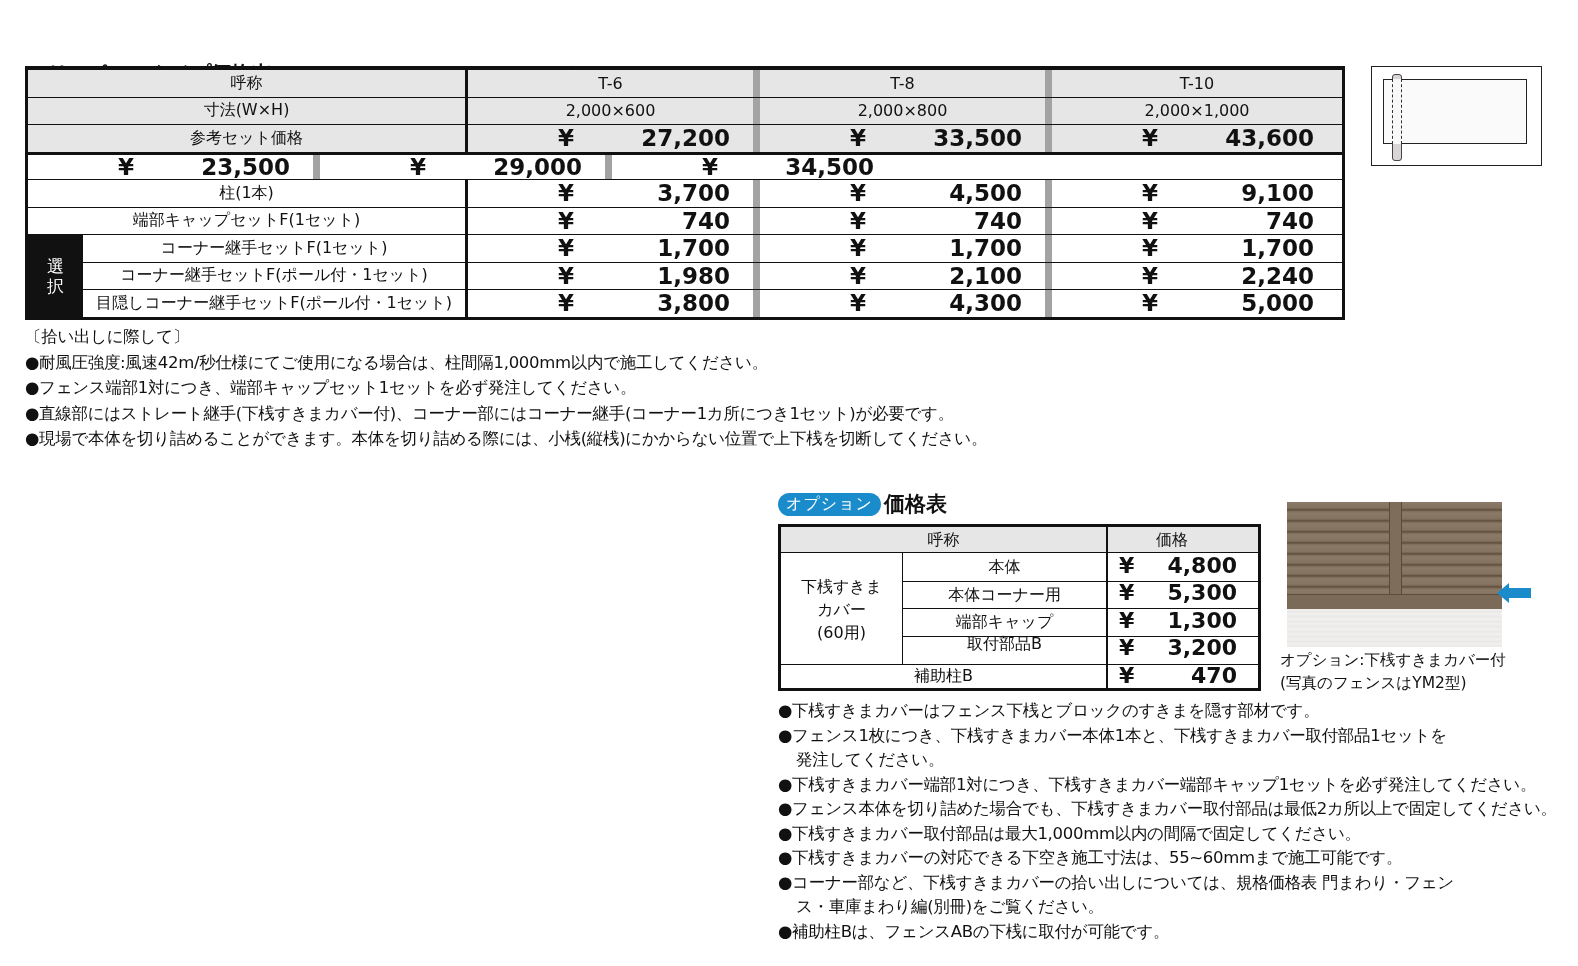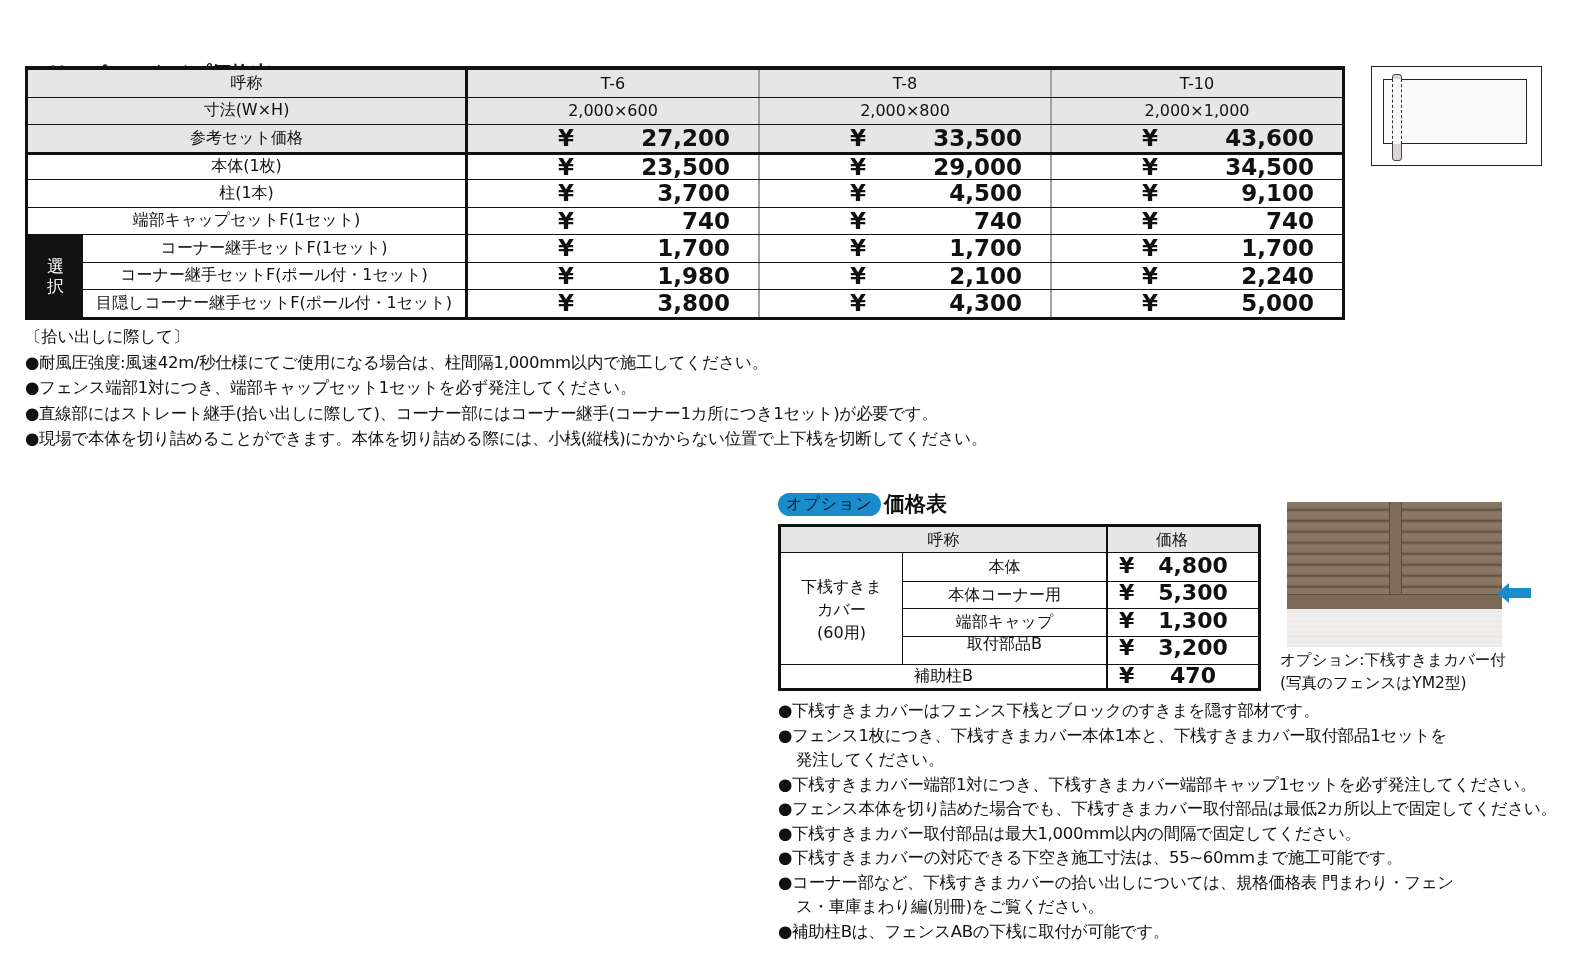--- a/index.html
+++ b/index.html
@@ -10,52 +10,52 @@
   .title .sub { font-weight:normal; font-size:18px; margin-left:6px; letter-spacing:-1px; }
 
   
   .tbl { position:absolute; left:25px; top:66px; width:1320px; border:3px solid #111; box-sizing:border-box; }
   .row { position:relative; height:27.5px; display:flex; border-top:1px solid #111; box-sizing:border-box; }
   .row:first-child { border-top:none; }
   .row.gray { background:#e6e6e6; }
   .row.thick { border-top:3px solid #111; }
   .cell { box-sizing:border-box; display:flex; align-items:center; justify-content:center; font-size:16px; white-space:nowrap; }
   .c-name { width:440px; border-right:3px solid #111; }
-  .c-v { width:292px; border-right:2px solid #a3a3a3; }
+  .c-v { width:292px; border-right:7px solid #a3a3a3; }
   .c-v.last { border-right:none; width:0; flex:1; }
   .price { font-weight:bold; font-size:23px; justify-content:flex-start; padding-left:90px; }
   .price .yen { width:62px; display:inline-block; }
   .price .num { width:110px; display:inline-block; text-align:right; }
   .sel-block { position:absolute; left:0; top:165px; width:55px; height:83px; background:#111; color:#fff;
                display:flex; align-items:center; justify-content:center; font-size:17px; line-height:20px; text-align:center; z-index:2; }
   .row.indent .c-name { padding-left:55px; }
 
   .notes1 { left:25px; top:324px; font-size:16.5px; line-height:25.5px; white-space:nowrap; letter-spacing:-0.3px; }
 
   
   .diagram { left:1371px; top:66px; width:171px; height:100px; border:1.5px solid #222; box-sizing:border-box; }
   .diagram .panel { position:absolute; left:11px; top:12px; width:144px; height:65px; border:1.5px solid #222; background:#fafafa; box-sizing:border-box; }
   .diagram .pole { position:absolute; left:20px; top:7px; width:10px; height:87px; border:1.5px solid #444; border-radius:3px; background:#d8d4d8; box-sizing:border-box; }
   .diagram .pole-mid { position:absolute; left:20px; top:12px; width:10px; height:65px; background:#f8f8f8;
                         border-left:1.5px dashed #333; border-right:1.5px dashed #333; box-sizing:border-box; }
 
   
   .opt-head { left:778px; top:490px; display:flex; align-items:center; }
-  .opt-badge { background:#1b8ccb; color:#0f172a; font-size:16px; padding:1px 8px; border-radius:12px; letter-spacing:1px; }
+  .opt-badge { background:#1b8ccb; color:#ffffff; font-size:16px; padding:1px 8px; border-radius:12px; letter-spacing:1px; }
   .opt-title { font-size:21px; font-weight:bold; margin-left:3px; }
 
   .otbl { position:absolute; left:778px; top:524px; width:483px; height:167px; border:3px solid #111; box-sizing:border-box; }
   .otbl .hdr { position:absolute; left:0; top:0; right:0; height:26px; background:#e6e6e6; border-bottom:1px solid #111; box-sizing:border-box; }
   .otbl .vline { position:absolute; left:325px; top:0; bottom:0; width:2px; background:#111; }
   .otbl .vsub { position:absolute; left:121px; top:26px; height:111px; width:1px; background:#111; }
   .otbl .hl { position:absolute; height:1px; background:#111; }
   .otbl .t { position:absolute; font-size:16px; display:flex; align-items:center; justify-content:center; white-space:nowrap; }
   .otbl .p { position:absolute; font-size:22px; font-weight:bold; white-space:nowrap; left:338px; width:120px; }
   .otbl .p .yen { display:inline-block; width:30px; }
-  .otbl .p .num { display:inline-block; width:88px; text-align:center; }
+  .otbl .p .num { display:inline-block; width:88px; text-align:right; }
   .otbl .group { position:absolute; left:0; top:27px; width:121px; height:110px; display:flex; align-items:center; justify-content:center; text-align:center; font-size:16px; line-height:23px; }
 
   .photo { left:1287px; top:502px; width:215px; height:145px; overflow:hidden; }
   .photo .fence { position:absolute; left:0; top:0; width:100%; height:107px; background:#7a6a58;
      background-image:repeating-linear-gradient(180deg, #8a7a67 0px, #83725f 6px, #5a4a3a 8px, #7c6b58 9px, #8a7a67 11px); }
   .photo .post { position:absolute; left:102px; top:0; width:11px; height:107px; background:#7d6d5a; border-left:1px solid #5a4a3a; border-right:1px solid #5a4a3a; }
   .photo .rail { position:absolute; left:0; top:92px; width:100%; height:15px; background:#7a6a57; border-top:1px solid #5c4d3d; }
   .photo .block { position:absolute; left:0; top:107px; width:100%; height:38px; background:#eeedeb;
      background-image:repeating-linear-gradient(180deg, #f1f0ee 0px, #e9e8e6 3px, #f3f2f0 5px); }
   .arrow { left:1497px; top:583px; width:34px; height:20px; }
@@ -96,21 +96,20 @@
     <div class="cell c-v price">
         <span class="yen">¥</span>
         <span class="num">33,500</span>
       </div>
     <div class="cell c-v last price">
         <span class="yen">¥</span>
         <span class="num">43,600</span>
       </div>
   </div>
   <div class="row thick">
-    <div class="cell c-name">本体(1枚)</div>
     <div class="cell c-v price">
         <span class="yen">¥</span>
         <span class="num">23,500</span>
       </div>
     <div class="cell c-v price">
         <span class="yen">¥</span>
         <span class="num">29,000</span>
       </div>
     <div class="cell c-v last price">
         <span class="yen">¥</span>
@@ -197,21 +196,21 @@
 <div class="abs diagram">
   <div class="panel"></div>
   <div class="pole"></div>
   <div class="pole-mid"></div>
 </div>
 
 <div class="abs notes1">
   <div>〔拾い出しに際して〕</div>
   <div>●耐風圧強度:風速42m/秒仕様にてご使用になる場合は、柱間隔1,000mm以内で施工してください。</div>
   <div>●フェンス端部1対につき、端部キャップセット1セットを必ず発注してください。</div>
-  <div>●直線部にはストレート継手(拾い出しに際して)、コーナー部にはコーナー継手(コーナー1カ所につき1セット)が必要です。</div>
+  <div>●直線部にはストレート継手(下桟すきまカバー付)、コーナー部にはコーナー継手(コーナー1カ所につき1セット)が必要です。</div>
   <div>●現場で本体を切り詰めることができます。本体を切り詰める際には、小桟(縦桟)にかからない位置で上下桟を切断してください。</div>
 </div>
 
 <div class="abs opt-head">
   <span class="opt-badge">オプション</span>
   <span class="opt-title">価格表</span>
 </div>
 
 <div class="otbl">
   <div class="hdr"></div>

